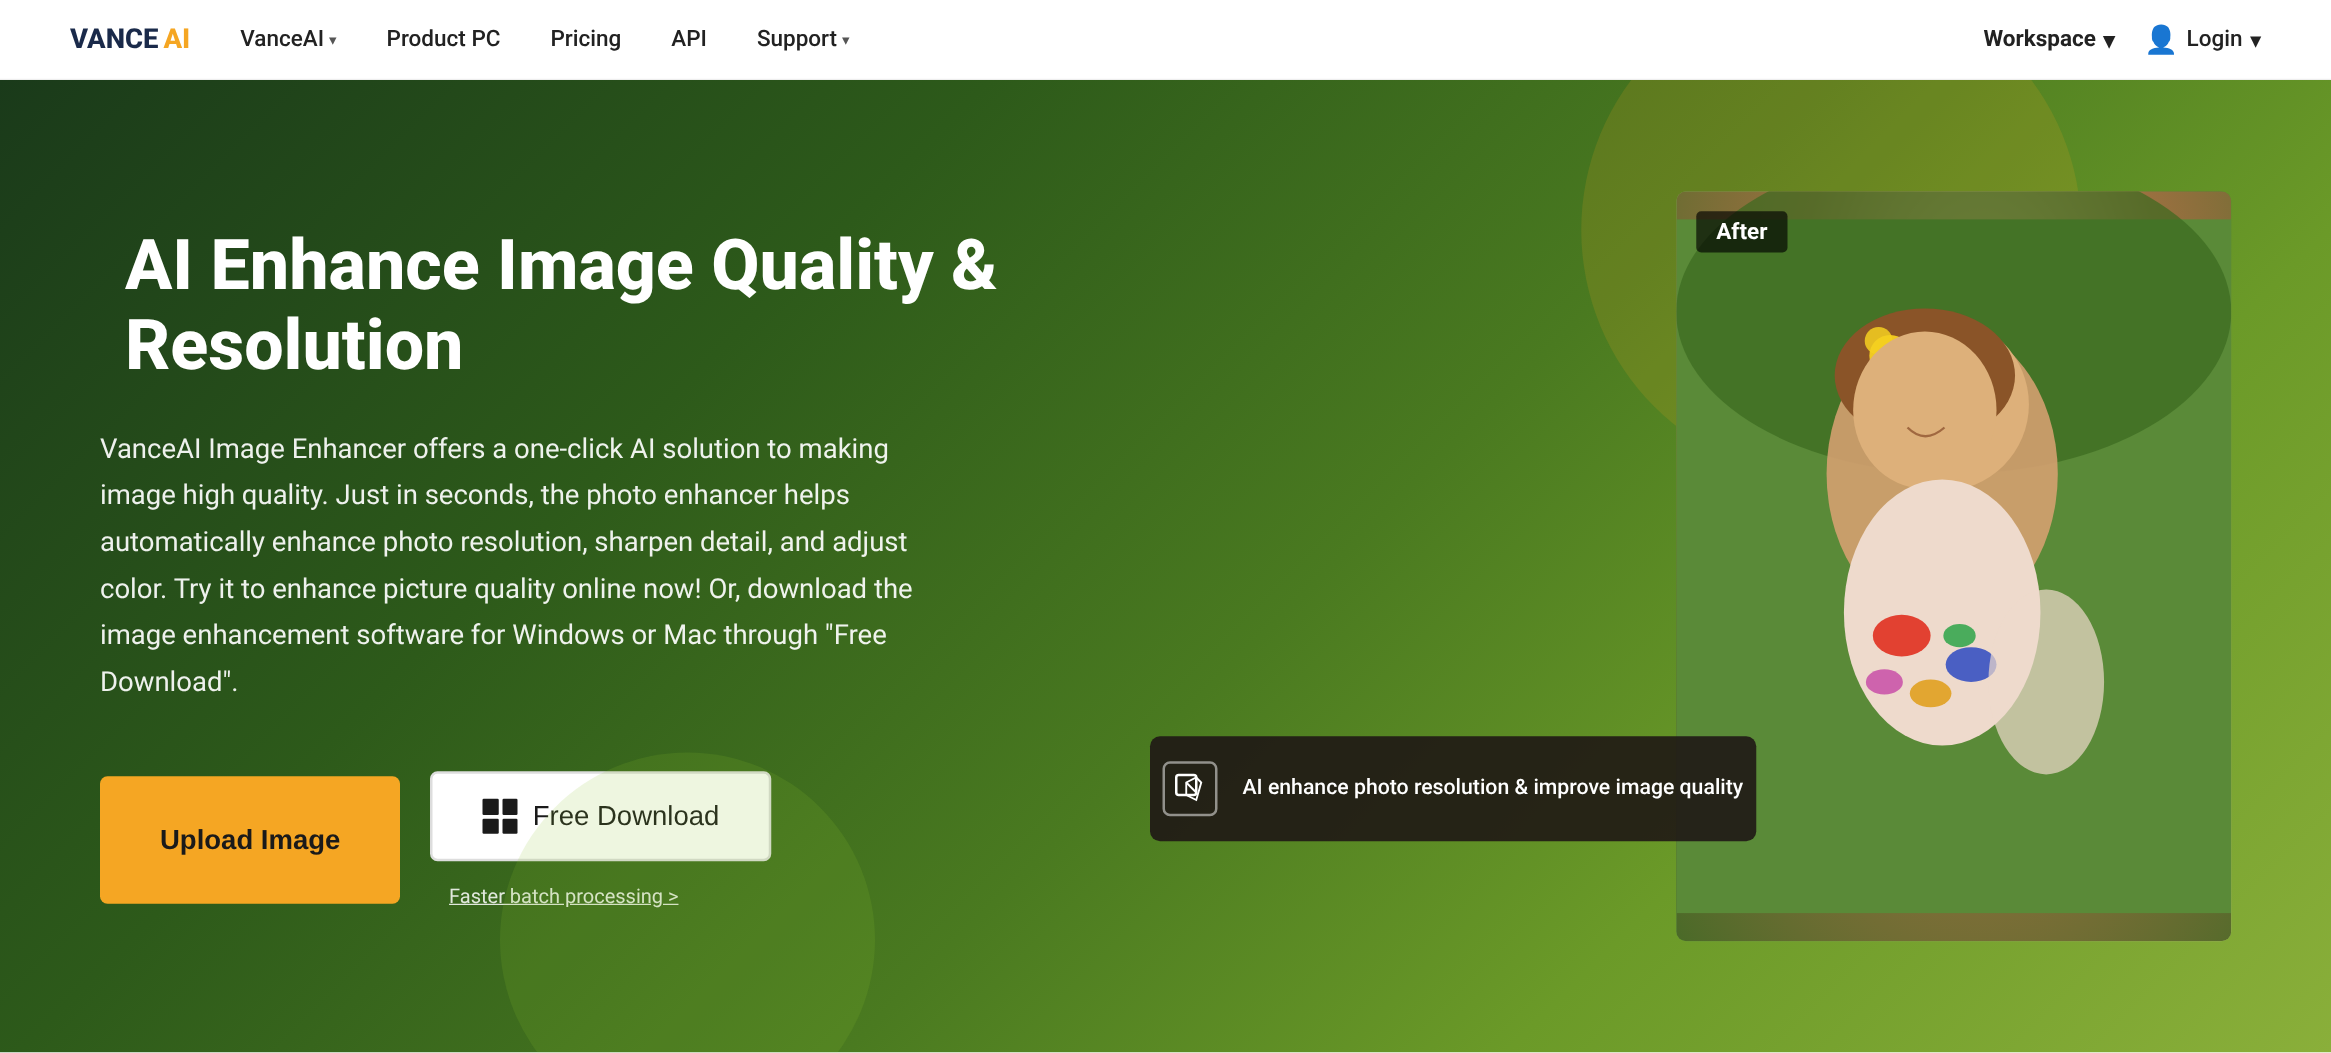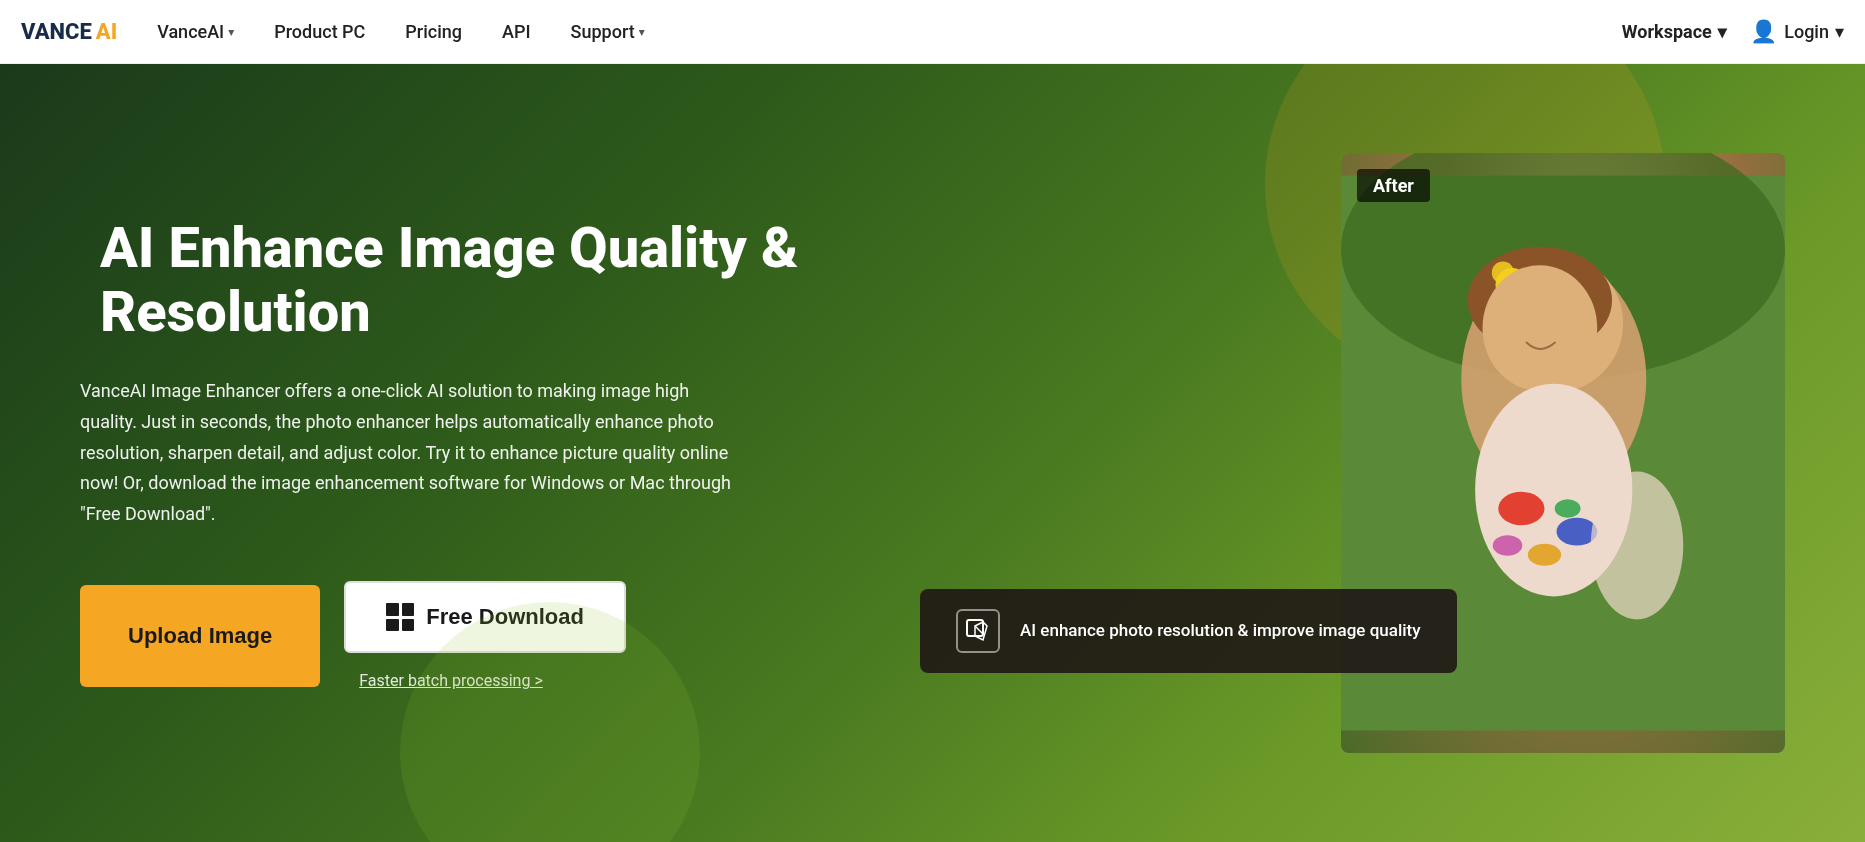--- a/index.html
+++ b/index.html
@@ -2,21 +2,21 @@
 <html><head>
   <meta charset="utf-8">
   <style>
     * { margin: 0; padding: 0; box-sizing: border-box; }
     body { font-family: -apple-system, BlinkMacSystemFont, 'Segoe UI', Roboto, sans-serif; width: 1865px; min-height: 842px; overflow-x: hidden; }
 
     
     .navbar {
       position: fixed; top: 0; left: 0; width: 100%; height: 64px;
       background: #fff; display: flex; align-items: center;
-      padding: 0 21px; z-index: 100; border-bottom: 1px solid #eee;
+      padding: 0 56px; z-index: 100; border-bottom: 1px solid #eee;
       justify-content: space-between;
     }
     .nav-left { display: flex; align-items: center; gap: 40px; }
     .logo { display: flex; align-items: center; gap: 4px; font-weight: 800; font-size: 22px; }
     .logo-vance { color: #1a2a4a; }
     .logo-ai { color: #f5a623; }
     .nav-item {
       font-size: 18px; color: #222; cursor: pointer; display: flex; align-items: center; gap: 4px;
       padding: 4px 0; font-weight: 500;
     }
@@ -38,32 +38,32 @@
       background: linear-gradient(135deg, #1a3a1a 0%, #2d5a1a 30%, #4a7a20 55%, #6b9a28 75%, #8aaf3a 100%);
       display: flex; align-items: center; padding: 60px 80px;
       position: relative; overflow: hidden;
     }
     .hero-left { flex: 0 0 780px; padding-right: 60px; }
     .hero-title {
       font-size: 56px; font-weight: 800; color: #fff;
       line-height: 1.15; margin-bottom: 32px; margin-left: 20px;
     }
     .hero-desc {
-      font-size: 18px; color: rgba(255,255,255,0.92); line-height: 1.7;
+      font-size: 22px; color: rgba(255,255,255,0.92); line-height: 1.7;
       margin-bottom: 52px; max-width: 660px;
     }
     .hero-buttons { display: flex; align-items: center; gap: 24px; flex-wrap: wrap; }
     .btn-upload {
       background: #f5a623; color: #1a1a1a; border: none; border-radius: 6px;
       font-size: 22px; font-weight: 700; padding: 38px 48px; cursor: pointer;
       white-space: nowrap;
     }
     .btn-download {
       background: #fff; color: #1a1a1a; border: 2px solid #ddd; border-radius: 6px;
-      font-size: 22px; font-weight: 700; padding: 20px 40px; cursor: pointer;
+      font-size: 22px; font-weight: 400; padding: 20px 40px; cursor: pointer;
       display: flex; align-items: center; gap: 12px; white-space: nowrap; justify-content: space-between;
     }
     .windows-icon {
       width: 28px; height: 28px; display: grid; grid-template-columns: 1fr 1fr; gap: 3px;
     }
     .win-sq { background: #1a1a1a; border-radius: 1px; }
     .faster-link {
       display: block; margin-top: 18px; font-size: 16px; color: rgba(255,255,255,0.85);
       text-decoration: underline; cursor: pointer; margin-left: 15px;
     }
@@ -96,21 +96,21 @@
     }
     .photo-after {
       width: 100%; height: 100%; position: relative;
       background: radial-gradient(ellipse at 55% 25%, #d4a870 15%, #9a7040 45%, #4a6a28 100%);
     }
 
     
     .tooltip-overlay {
       position: absolute; bottom: 80px; left: 60px;
       background: rgba(30,20,20,0.88); border-radius: 8px;
-      padding: 20px 36px; display: flex; align-items: center; gap: 20px;
+      padding: 20px 10px; display: flex; align-items: center; gap: 20px;
       min-width: 400px; z-index: 10;
     }
     .tooltip-icon {
       width: 44px; height: 44px; border: 2px solid rgba(255,255,255,0.5); border-radius: 6px;
       display: flex; align-items: center; justify-content: center; flex-shrink: 0;
     }
     .tooltip-text { font-size: 17px; color: #fff; font-weight: 500; line-height: 1.4; }
 
     
     .bg-circle {

